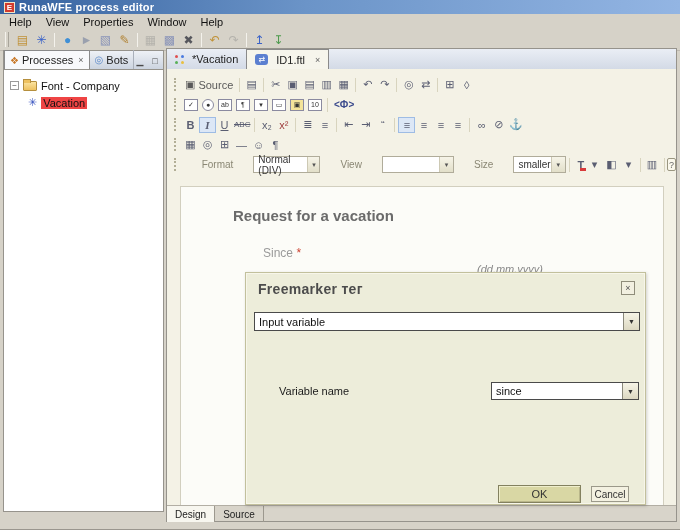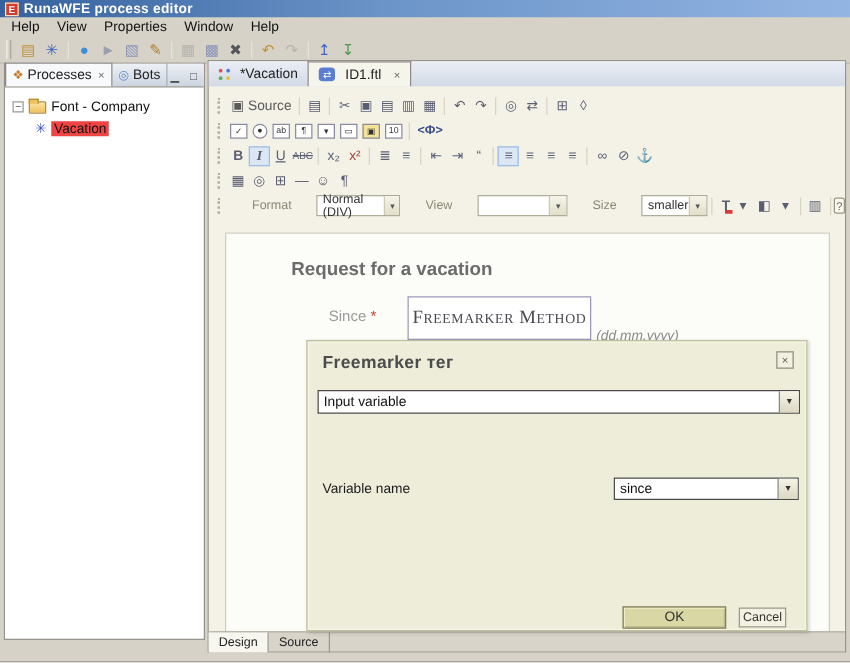--- a/index.html
+++ b/index.html
@@ -87,21 +87,21 @@
   .btab.active { background:#f7f6ef; }
 
   
   .dialog { position:absolute; left:245px; top:272px; width:401px; height:233px; background:#ededda; border:1px solid #c2c09c; box-shadow:inset 0 0 0 1px #f7f6ea, 1px 1px 3px rgba(0,0,0,.18); z-index:10; }
   .dlg-title { position:absolute; left:12px; top:8px; font-size:14px; font-weight:bold; color:#4c4c4c; letter-spacing:.3px; }
   .dlg-close { position:absolute; right:10px; top:8px; width:14px; height:14px; border:1px solid #8f8d7a; background:#f2f0e0; font-size:9px; color:#555; display:flex; align-items:center; justify-content:center; }
   .xp-select { position:absolute; height:19px; background:#fff; border:1px solid #4a4a4a; display:flex; align-items:center; font-size:11px; color:#111; padding-left:4px; }
   .xp-select .xp-arrow { margin-left:auto; width:16px; height:100%; border-left:1px solid #8a887a; background:linear-gradient(#f6f4e6,#dcd8c2); display:flex; align-items:center; justify-content:center; font-size:7px; color:#333; }
   .dlg-select-type { left:8px; top:39px; width:386px; }
   .dlg-select-var { left:245px; top:109px; width:148px; height:18px; }
-  .dlg-var-label { position:absolute; left:12px; top:112px; font-size:11px; color:#1a1a1a; }
+  .dlg-var-label { position:absolute; left:33px; top:112px; font-size:11px; color:#1a1a1a; }
   .dlg-ok { position:absolute; left:252px; top:212px; width:83px; height:18px; background:#d9d7a4; border:1px solid #83815f; box-shadow:inset 1px 1px 0 #efeecb, inset -1px -1px 0 #b9b68a; font-size:11px; color:#333; display:flex; align-items:center; justify-content:center; }
   .dlg-cancel { position:absolute; left:345px; top:213px; width:38px; height:16px; background:#f3f1e1; border:1px solid #9b998a; font-size:10px; color:#333; display:flex; align-items:center; justify-content:center; }
 </style>
 </head>
 <body>
 
 <div class="window">
 
   <div class="titlebar">
     <span class="app-icon">E</span>
@@ -291,21 +291,20 @@
         <span class="help-box">?</span>
       </div>
     </div>
 
     <div class="canvas">
       <div class="doc-heading">Request for a vacation</div>
       <div class="since-label">
         <span>Since</span>
         <span class="req-mark">*</span>
       </div>
-      <div class="fm-field">Freemarker Method</div>
       <div class="date-hint">(dd.mm.yyyy)</div>
     </div>
 
     <div class="bottom-tabs">
       <div class="btab active">Design</div>
       <div class="btab">Source</div>
     </div>
   </div>
 
   <div class="dialog">

